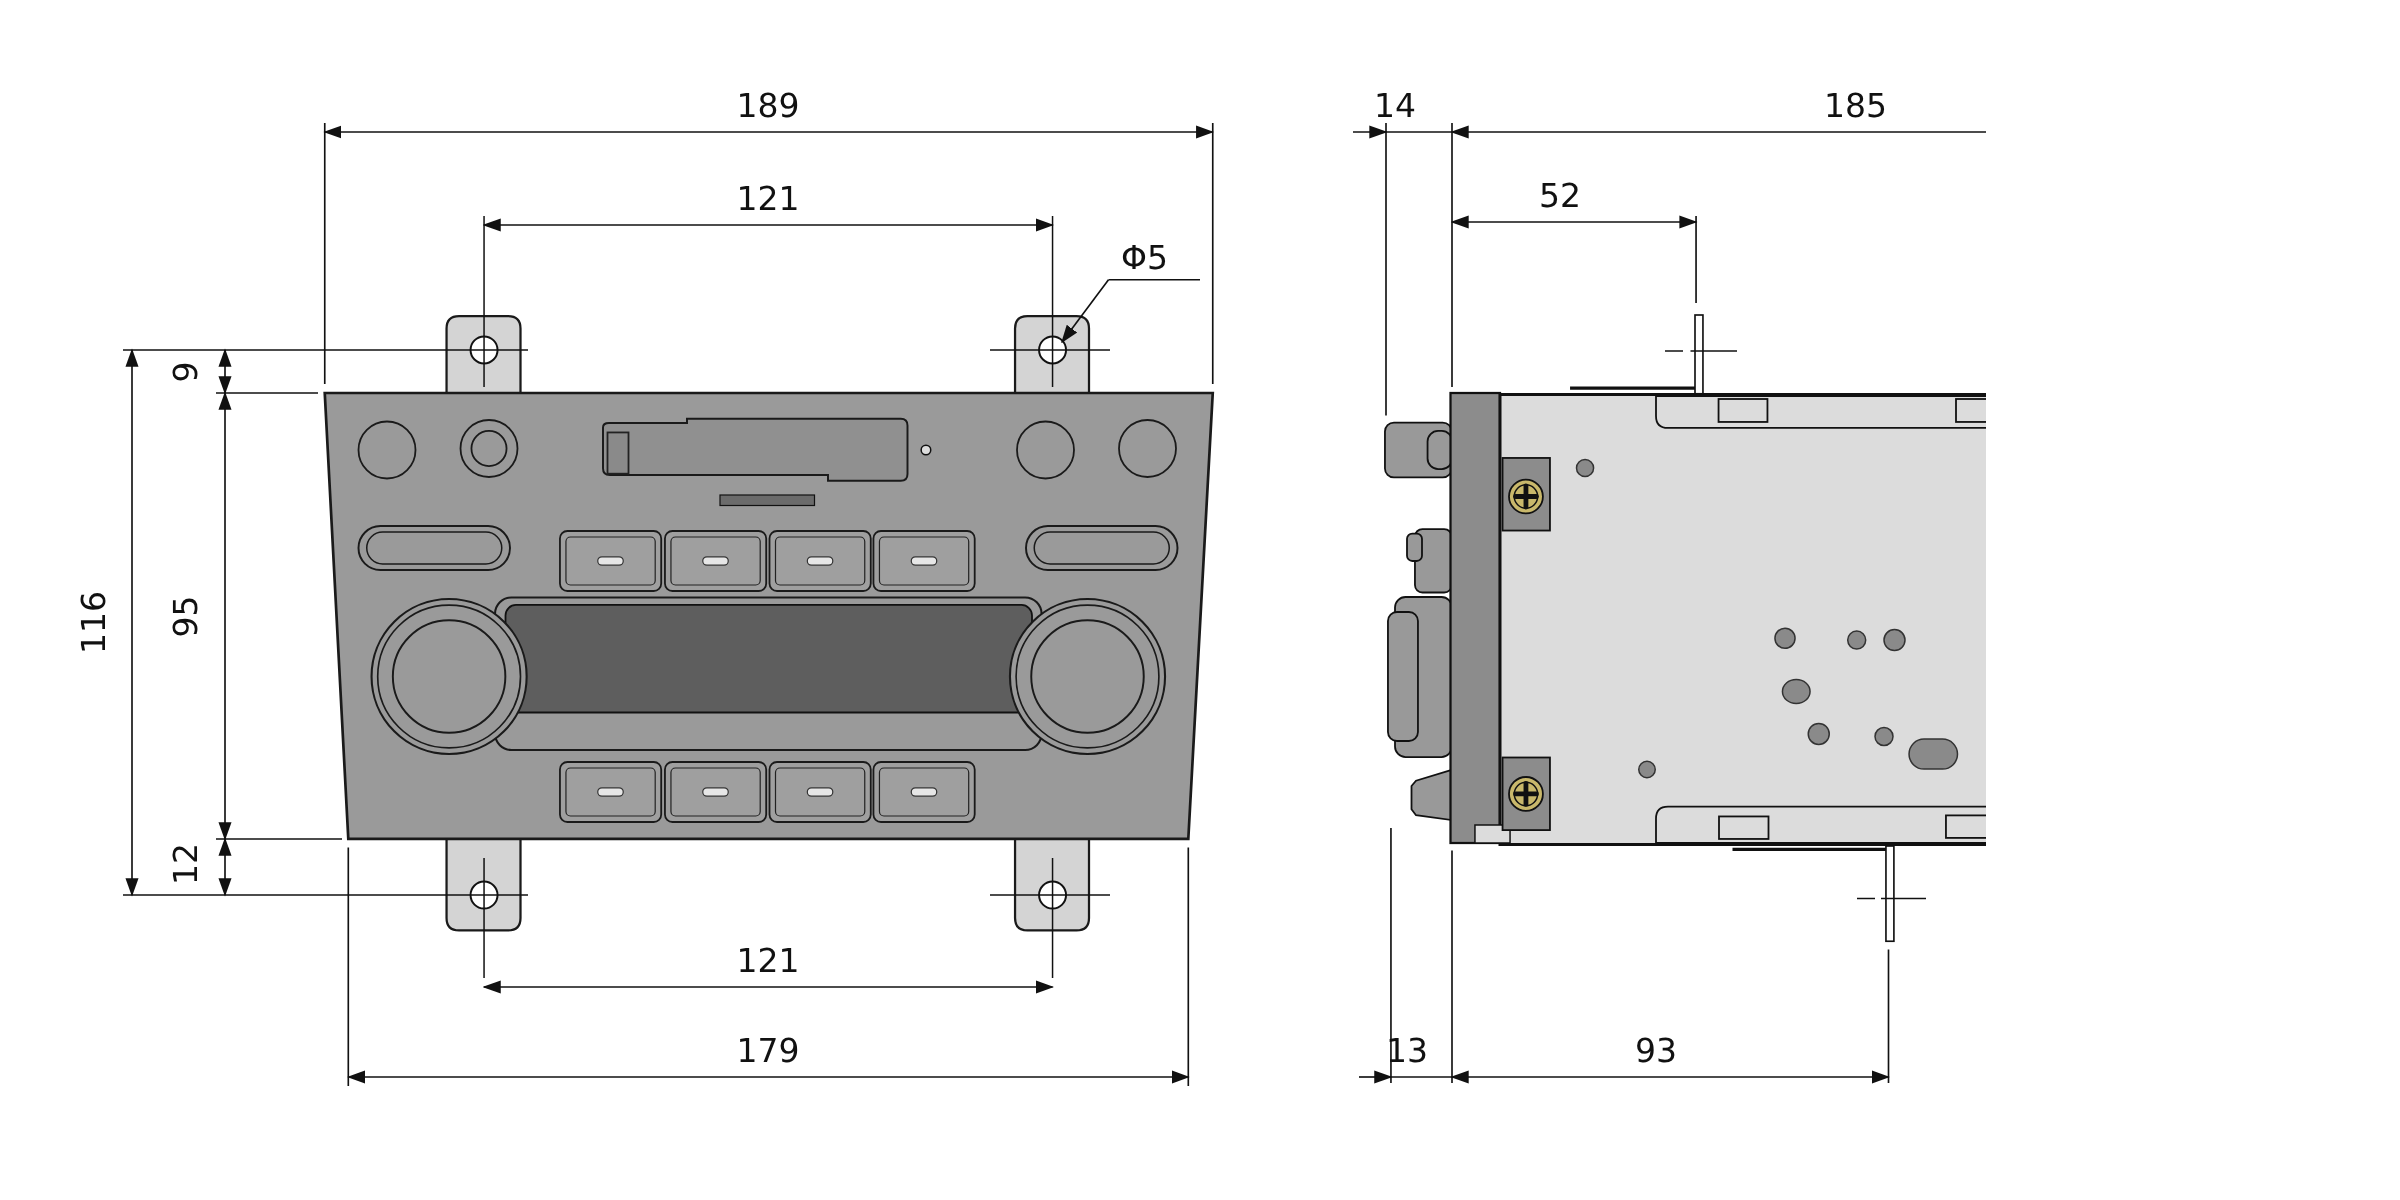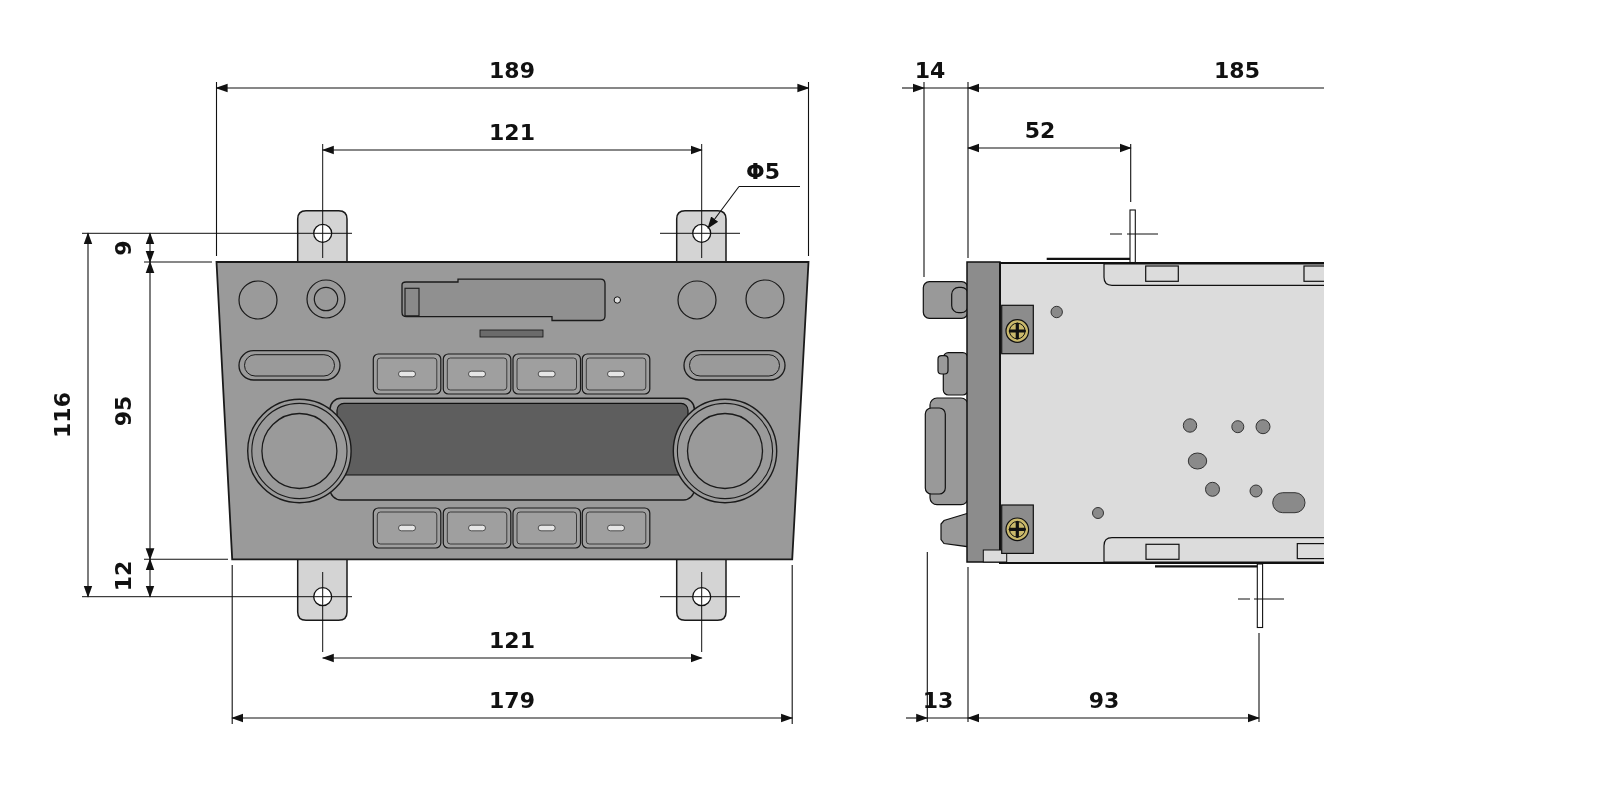--- a/index.html
+++ b/index.html
@@ -1,16 +1,16 @@
 <!DOCTYPE html>
 <html><head>
 <meta charset="utf-8">
 <style>
   html,body{margin:0;padding:0;background:#ffffff;}
-  .canvas{width:1324px;height:800px;position:relative;background:#fff;overflow:hidden;font-weight:bold;}
+  .canvas{width:1324px;height:800px;position:relative;background:#fff;overflow:hidden;}
   svg{display:block;}
   text.dim{font-family:"DejaVu Sans", sans-serif;font-size:22px;fill:#111;}
 </style>
 </head>
 <body>
 
 <div class="canvas">
 <svg width="1600" height="800" viewBox="0 0 1600 800">
   <defs>
     <marker id="arr" viewBox="0 0 10 10" refX="9.2" refY="5" markerWidth="11" markerHeight="11" orient="auto-start-reverse">

